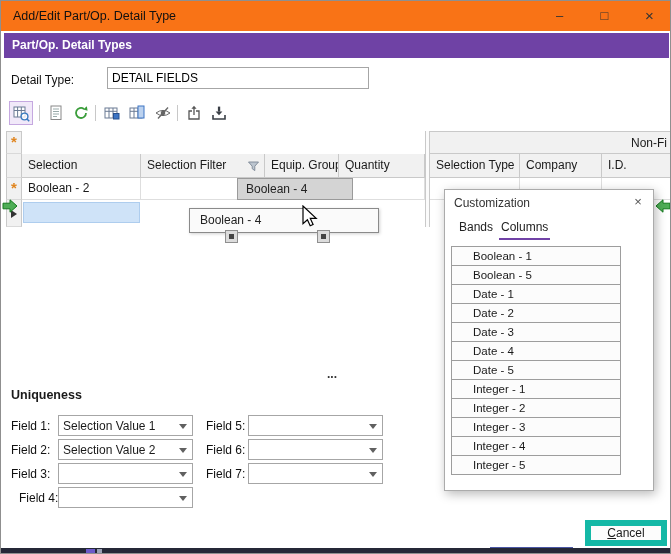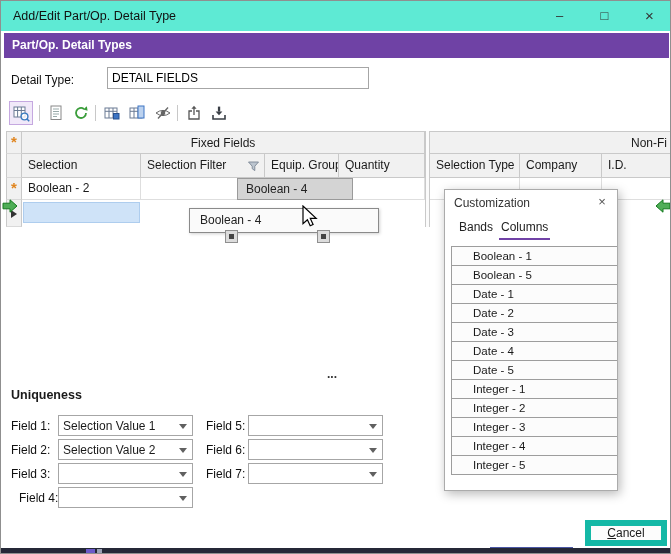--- a/index.html
+++ b/index.html
@@ -6,21 +6,21 @@
   html,body { background:#d8d8d8; }
   .win {
     position: relative; width: 671px; height: 554px;
     background: #ffffff; border: 1px solid #8f8f8f;
     font-family: "Liberation Sans", sans-serif; font-size: 12px; color: #1a1a1a;
     overflow: hidden;
   }
   .abs { position: absolute; }
 
   
-  .titlebar { left:0; top:0; width:671px; height:30px; background:#5eead4; }
+  .titlebar { left:0; top:0; width:671px; height:30px; background:#f97316; }
   .title-text { left:12px; top:0; line-height:30px; font-size:12.5px; color:#111; }
   .cap-btn { top:0; width:45px; height:30px; text-align:center; line-height:30px; font-size:13px; color:#333; cursor:default; }
 
   
   .banner { left:3px; top:32px; width:665px; height:25px; background:#6f42a5; color:#fff;
             font-weight:bold; line-height:25px; padding-left:8px; }
 
   
   .lbl { color:#111; }
   .txt-input { left:106px; top:66px; width:262px; height:22px; border:1px solid #a6a6a6;
@@ -47,21 +47,21 @@
   .ghost-cell { background:#d4d4d4; border:1px solid #9a9a9a; line-height:20px; padding-left:8px; color:#222; }
   .focus-cell { background:#cfe3f8; border:1px solid #aecdee; }
   .row-arrow { width:0; height:0; border-left:6px solid #333; border-top:4px solid transparent; border-bottom:4px solid transparent; }
 
   .drag-preview { background:#fafafa; border:1px solid #8a8a8a; line-height:23px; padding-left:10px;
                   box-shadow:1px 1px 3px rgba(0,0,0,.18); color:#222; }
   .handle { width:13px; height:13px; background:#dcdcdc; border:1px solid #8f8f8f; }
   .handle-inner { width:5px; height:5px; background:#444; margin:3px auto; }
 
   
-  .cust { left:443px; top:188px; width:174px; height:302px; background:#fff; border:1px solid #ababab;
+  .cust { left:443px; top:188px; width:210px; height:302px; background:#fff; border:1px solid #ababab;
           box-shadow:2px 3px 10px rgba(0,0,0,.28); overflow:hidden; z-index:50; }
   .cust-title { left:9px; top:6px; color:#333; }
   .cust-close { right:7px; top:4px; font-size:13px; color:#555; width:16px; text-align:center; }
   .tab { top:27px; height:23px; line-height:20px; color:#222; padding:0 2px; }
   .tab.active { border-bottom:2px solid #7142a7; }
   .cust-list { left:6px; top:56px; width:170px; }
   .cust-item { height:20px; line-height:18px; border:1px solid #9d9d9d; background:#fcfcfc;
                font-size:11.5px; padding-left:21px; margin-top:-1px; overflow:hidden; }
   .cust-item:first-child { margin-top:0; }
 
@@ -162,21 +162,20 @@
     <svg width="16" height="16" viewBox="0 0 16 16">
       <path d="M2,10 V14 H14 V10" fill="none" stroke="#3a3f46" stroke-width="1.6"></path>
       <rect x="6.9" y="1.6" width="2.3" height="5" fill="#3a3f46"></rect>
       <polygon points="8,10.2 4.6,6.4 11.4,6.4" fill="#3a3f46"></polygon>
     </svg>
   </div>
 
   <div class="abs ind" style="left:5px;top:130px;width:16px;height:23px;border-top:1px solid #c9c9c9;">
     <span class="star">*</span>
   </div>
-  <div class="abs hcell band-center" style="left:21px;top:130px;width:403px;height:23px;">Fixed Fields</div>
   <div class="abs splitter" style="left:424px;top:130px;width:5px;height:96px;"></div>
   <div class="abs hcell band-right" style="left:429px;top:130px;width:242px;height:23px;border-right:none;text-align:right;">Non-Fi</div>
 
   <div class="abs ind" style="left:5px;top:153px;width:16px;height:24px;"></div>
   <div class="abs hcell col" style="left:21px;top:153px;width:119px;height:24px;">Selection</div>
   <div class="abs hcell col" style="left:140px;top:153px;width:124px;height:24px;">Selection Filter</div>
   <svg class="abs" style="left:247px;top:160px;" width="11" height="11" viewBox="0 0 11 11">
     <path d="M0.5,1 H10.5 L6.8,5.2 V9.6 L4.2,7.7 V5.2 Z" fill="#bcc5cf" stroke="#7a8694" stroke-width="0.9"></path>
   </svg>
   <div class="abs hcell col" style="left:264px;top:153px;width:74px;height:24px;">Equip. Group</div>

